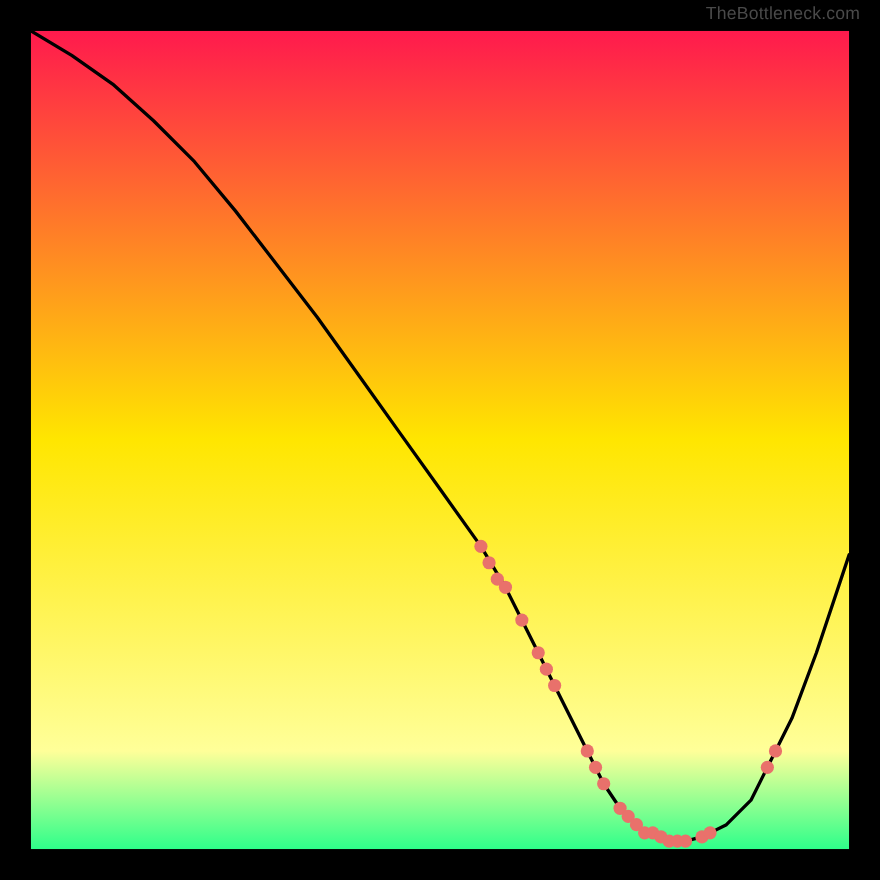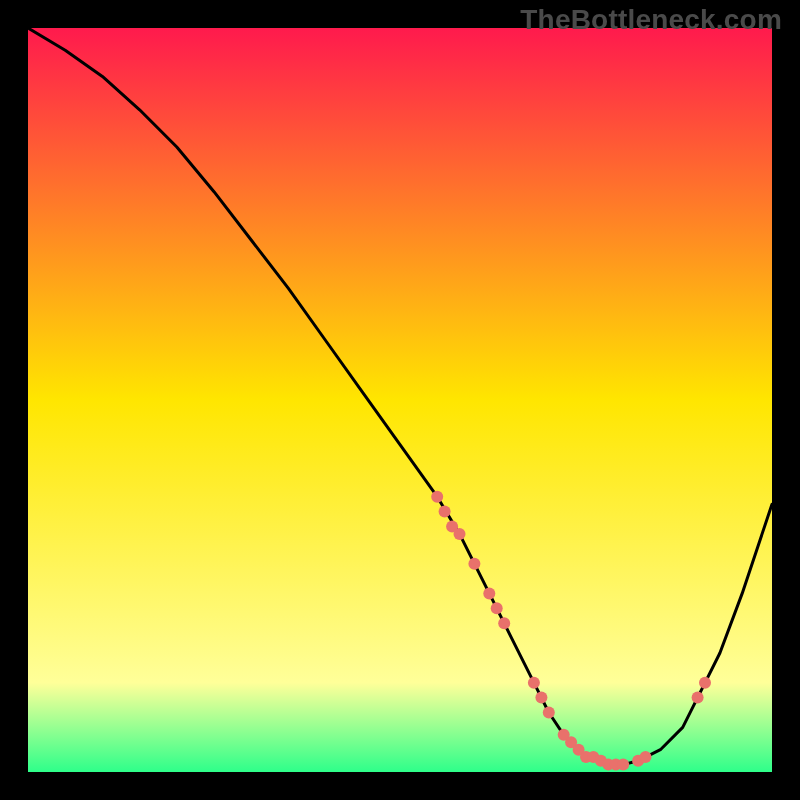--- a/index.html
+++ b/index.html
@@ -14,22 +14,22 @@
     position: relative;
     width: 800px;
     height: 800px;
     background: #000;
   }
   .watermark {
     position: absolute;
     top: 4px;
     right: 18px;
     font-family: Arial, Helvetica, sans-serif;
-    font-size: 28px;
-    font-weight: bold;
+    font-size: 16px;
+    font-weight: normal;
     color: #4a4a4a;
     letter-spacing: 0.2px;
     z-index: 5;
   }
   .plot-area {
     position: absolute;
     left: 28px;
     top: 28px;
     width: 744px;
     height: 744px;

